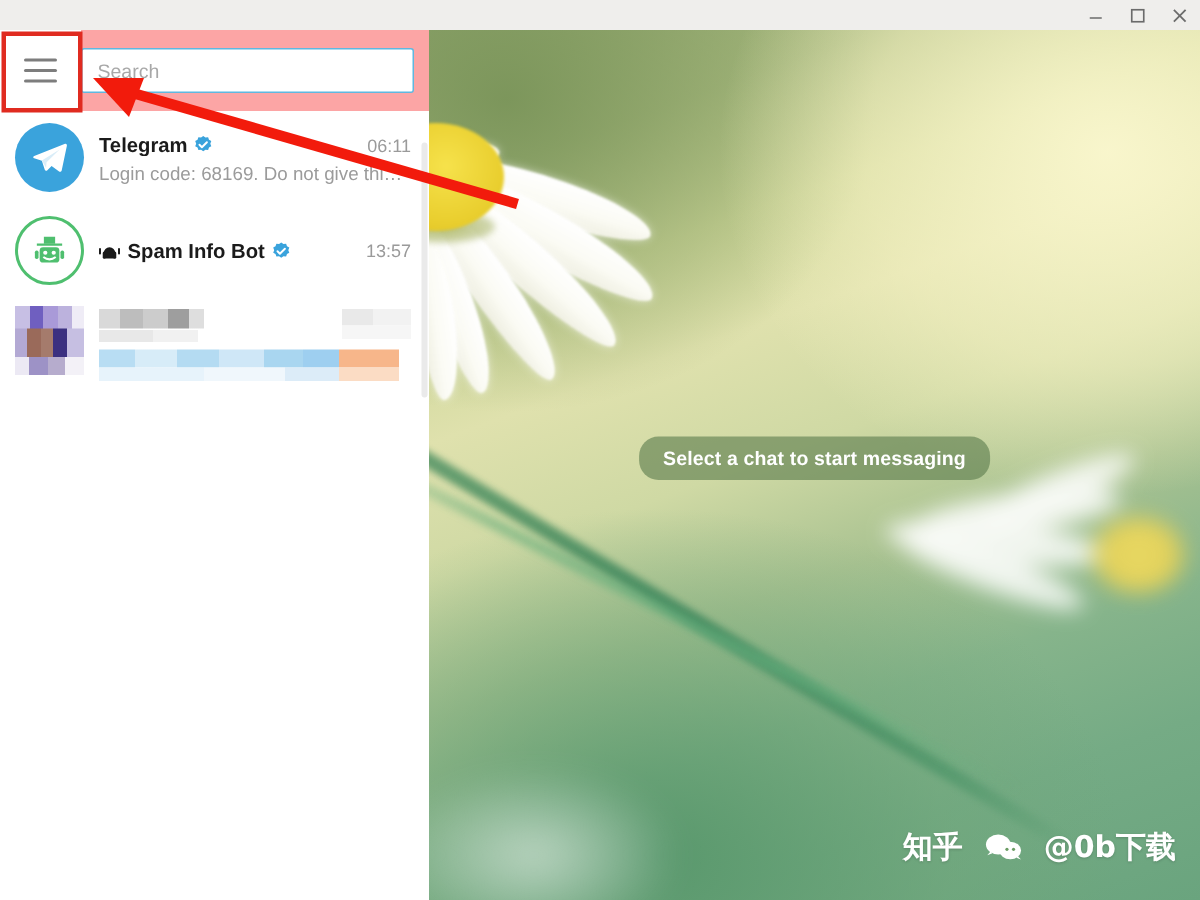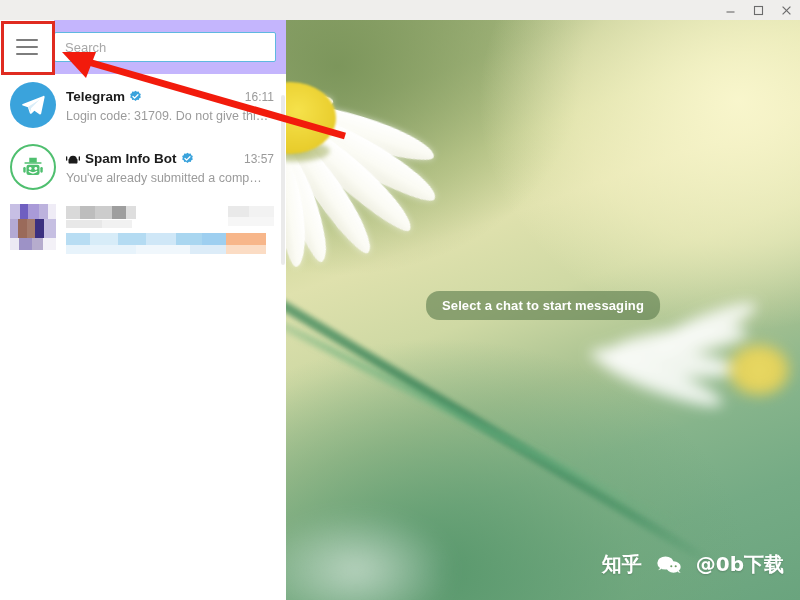--- a/index.html
+++ b/index.html
@@ -35,21 +35,21 @@
     position: absolute; top: 20px; left: 0;
     width: 286px; height: 580px;
     background: #ffffff;
     z-index: 20;
     overflow: hidden;
   }
   .sidebar-top {
     position: relative;
     height: 54px;
     display: flex; align-items: center;
-    background: #c4b5fd;
+    background: #fca5a5;
     justify-content: flex-end;
   }
   .menu-btn {
     width: 54px; height: 54px;
     display: flex; align-items: center; justify-content: center;
     flex: 0 0 54px;
     background: #ffffff;
   }
   .hamburger { width: 22px; height: 16px;
     display: flex; flex-direction: column; justify-content: space-between; }
@@ -400,23 +400,23 @@
         </div>
         <div class="chat-body">
           <div class="chat-line1">
             <span class="chat-name">Telegram</span>
             <span class="verified">
               <svg width="13" height="13" viewBox="0 0 16 16" aria-hidden="true">
                 <path d="M8 .8l1.8 1.3 2.2-.3.7 2.1 1.9 1.1-.8 2.1.8 2.1-1.9 1.1-.7 2.1-2.2-.3L8 13.4l-1.8-1.3-2.2.3-.7-2.1L1.4 9.2l.8-2.1-.8-2.1 1.9-1.1.7-2.1 2.2.3z" fill="#3aa3dc"></path>
                 <path d="M4.9 8.0l2.0 2.0 4.1-4.1" fill="none" stroke="#ffffff" stroke-width="1.6" stroke-linecap="round" stroke-linejoin="round"></path>
               </svg>
             </span>
-            <span class="chat-time">16:11</span>
+            <span class="chat-time">06:11</span>
           </div>
-          <div class="chat-line2">Login code: 31709. Do not give thi…</div>
+          <div class="chat-line2">Login code: 68169. Do not give thi…</div>
         </div>
       </div>
 
       <div class="chat-row">
         <div class="avatar bot">
           <svg width="30" height="30" viewBox="0 0 32 32" aria-hidden="true">
             <path d="M7 11 h18 v1.6 H7z" fill="#4fbf6f"></path>
             <path d="M12 6.2 h8 v5 h-8z" fill="#4fbf6f"></path>
             <rect x="9" y="13.6" width="14" height="11" rx="2.4" fill="#4fbf6f"></rect>
             <rect x="5.6" y="16" width="2.6" height="6" rx="1.2" fill="#4fbf6f"></rect>
@@ -439,21 +439,20 @@
             </span>
             <span class="chat-name">Spam Info Bot</span>
             <span class="verified">
               <svg width="13" height="13" viewBox="0 0 16 16" aria-hidden="true">
                 <path d="M8 .8l1.8 1.3 2.2-.3.7 2.1 1.9 1.1-.8 2.1.8 2.1-1.9 1.1-.7 2.1-2.2-.3L8 13.4l-1.8-1.3-2.2.3-.7-2.1L1.4 9.2l.8-2.1-.8-2.1 1.9-1.1.7-2.1 2.2.3z" fill="#3aa3dc"></path>
                 <path d="M4.9 8.0l2.0 2.0 4.1-4.1" fill="none" stroke="#ffffff" stroke-width="1.6" stroke-linecap="round" stroke-linejoin="round"></path>
               </svg>
             </span>
             <span class="chat-time">13:57</span>
           </div>
-          <div class="chat-line2">You've already submitted a comp…</div>
         </div>
       </div>
 
       <div class="chat-row censored">
         <div class="px-avatar"></div>
         <div class="px-body">
           <div class="px-line-name"></div>
           <div class="px-line-name2"></div>
           <div class="px-line-msg"></div>
           <div class="px-line-msg2"></div>

